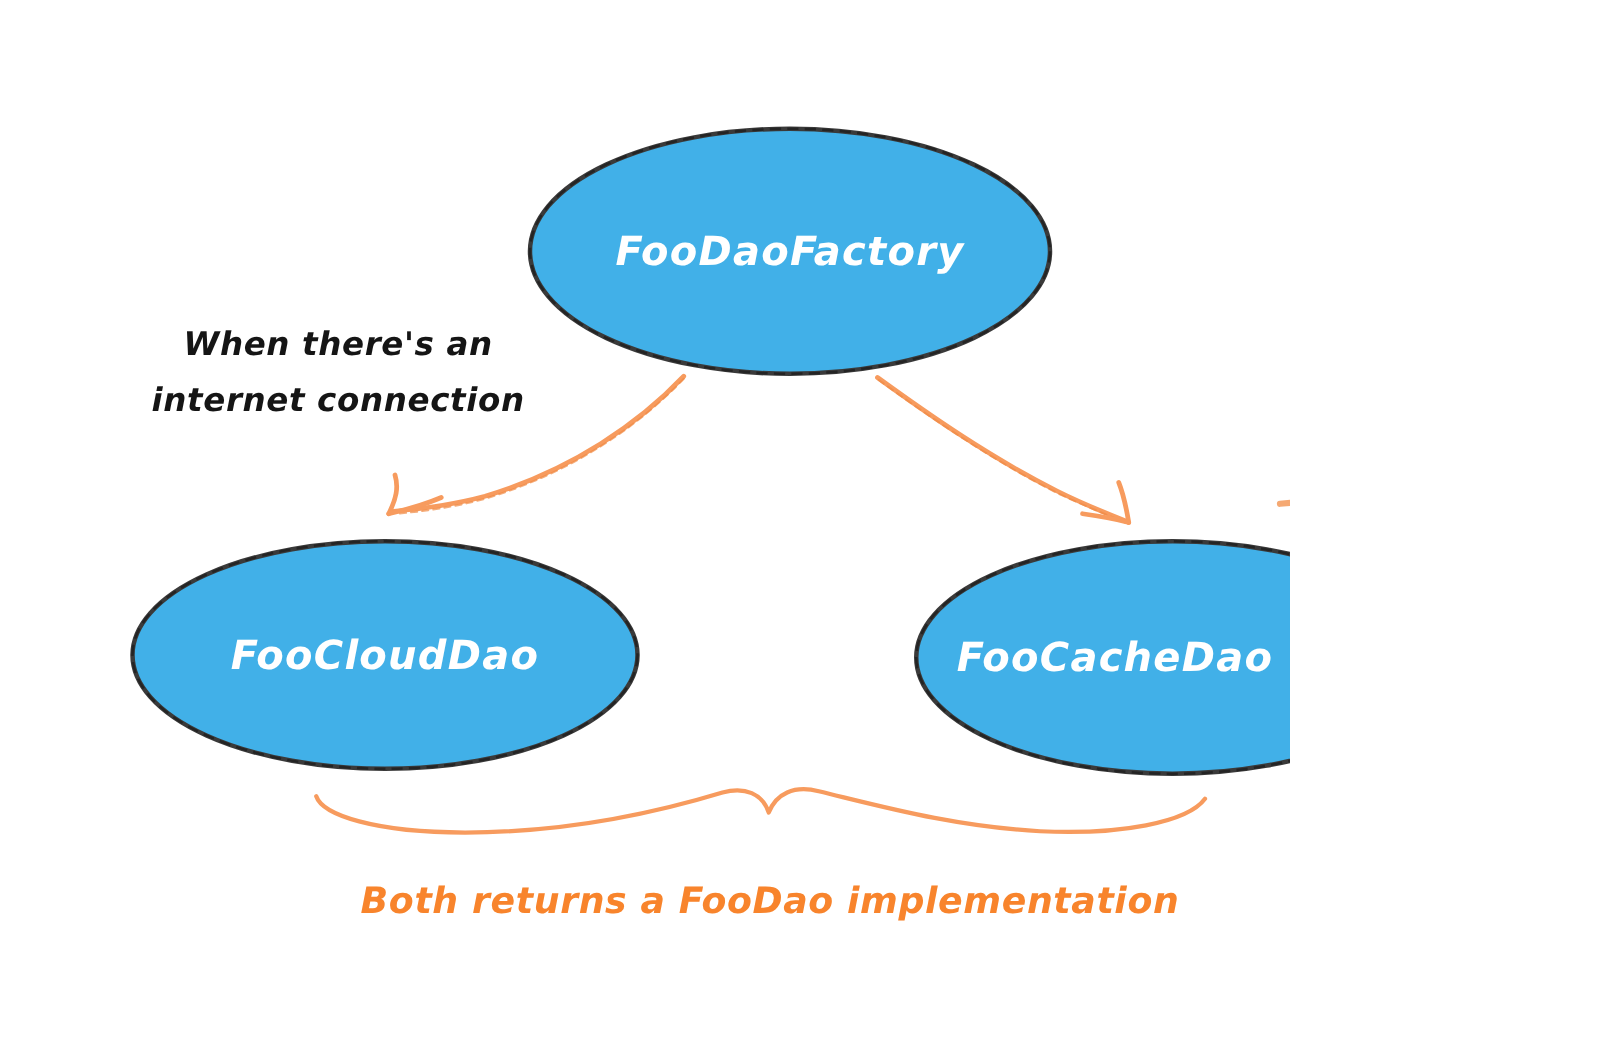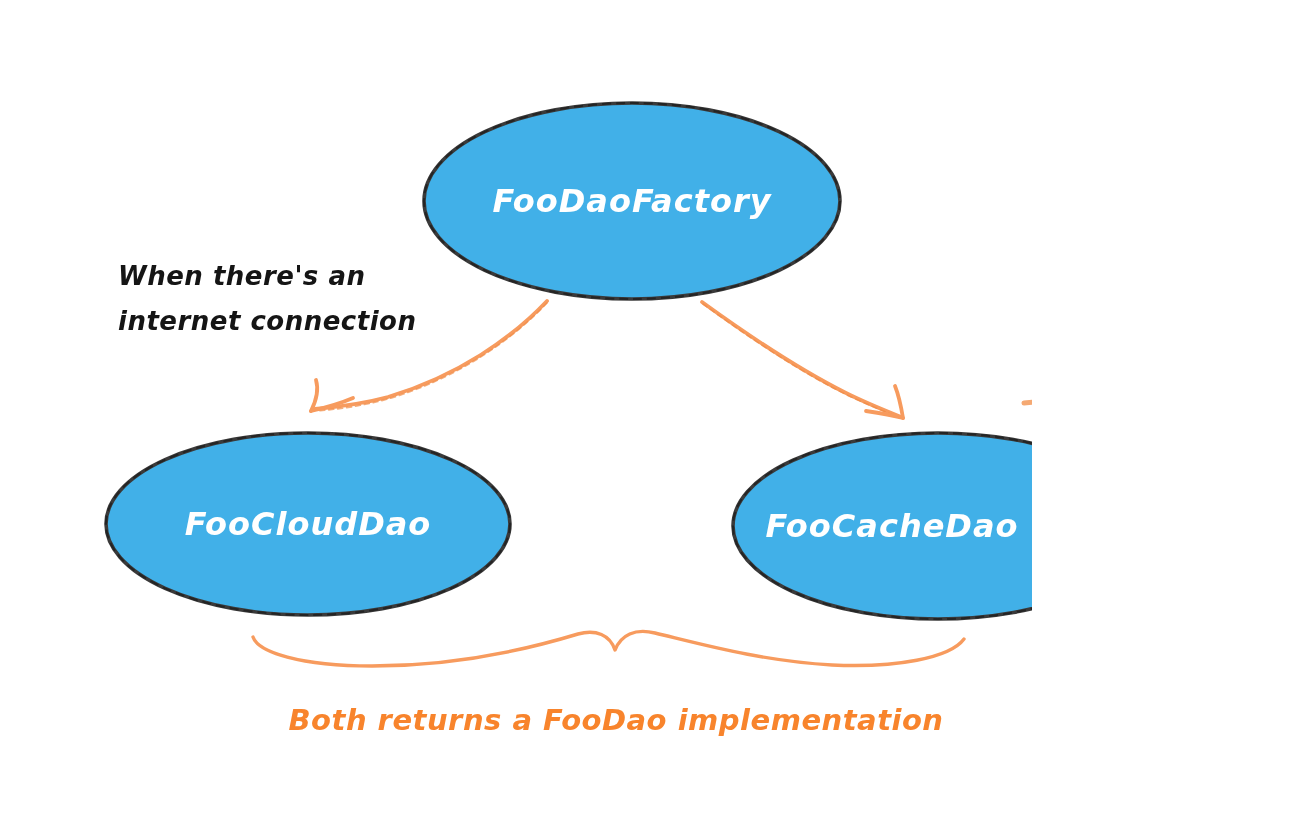--- a/index.html
+++ b/index.html
@@ -21,21 +21,21 @@
   .node-sketch{fill:none;stroke:#1d1d1d;stroke-width:2;stroke-dasharray:9 5;opacity:.75;}
   .edge{fill:none;stroke:var(--edge-stroke);stroke-width:3.8;stroke-linecap:round;stroke-linejoin:round;}
   .edge-texture{fill:none;stroke:#ef8a45;stroke-width:1.6;stroke-linecap:round;stroke-dasharray:5 4;opacity:.7;}
   .node-label{
     position:absolute;transform:translate(-50%,-50%);
     color:var(--node-text);font-size:32px;font-weight:bold;font-style:italic;
     letter-spacing:1px;white-space:nowrap;
   }
   .edge-label{
     position:absolute;color:var(--label-text);
-    font-size:26px;font-weight:bold;font-style:italic;letter-spacing:.5px;
+    font-size:26px;font-weight:bold;font-style:italic;letter-spacing:.5px;text-align:center;
   }
   .edge-label.when{left:118px;top:254px;width:305px;line-height:1.73;}
   .edge-label.otherwise{left:875px;top:290px;white-space:nowrap;}
   .annotation{
     position:absolute;left:616px;top:703px;transform:translateX(-50%);
     color:var(--annotation-text);font-size:29px;font-weight:bold;font-style:italic;
     letter-spacing:.5px;white-space:nowrap;
   }
 </style>
 </head>

